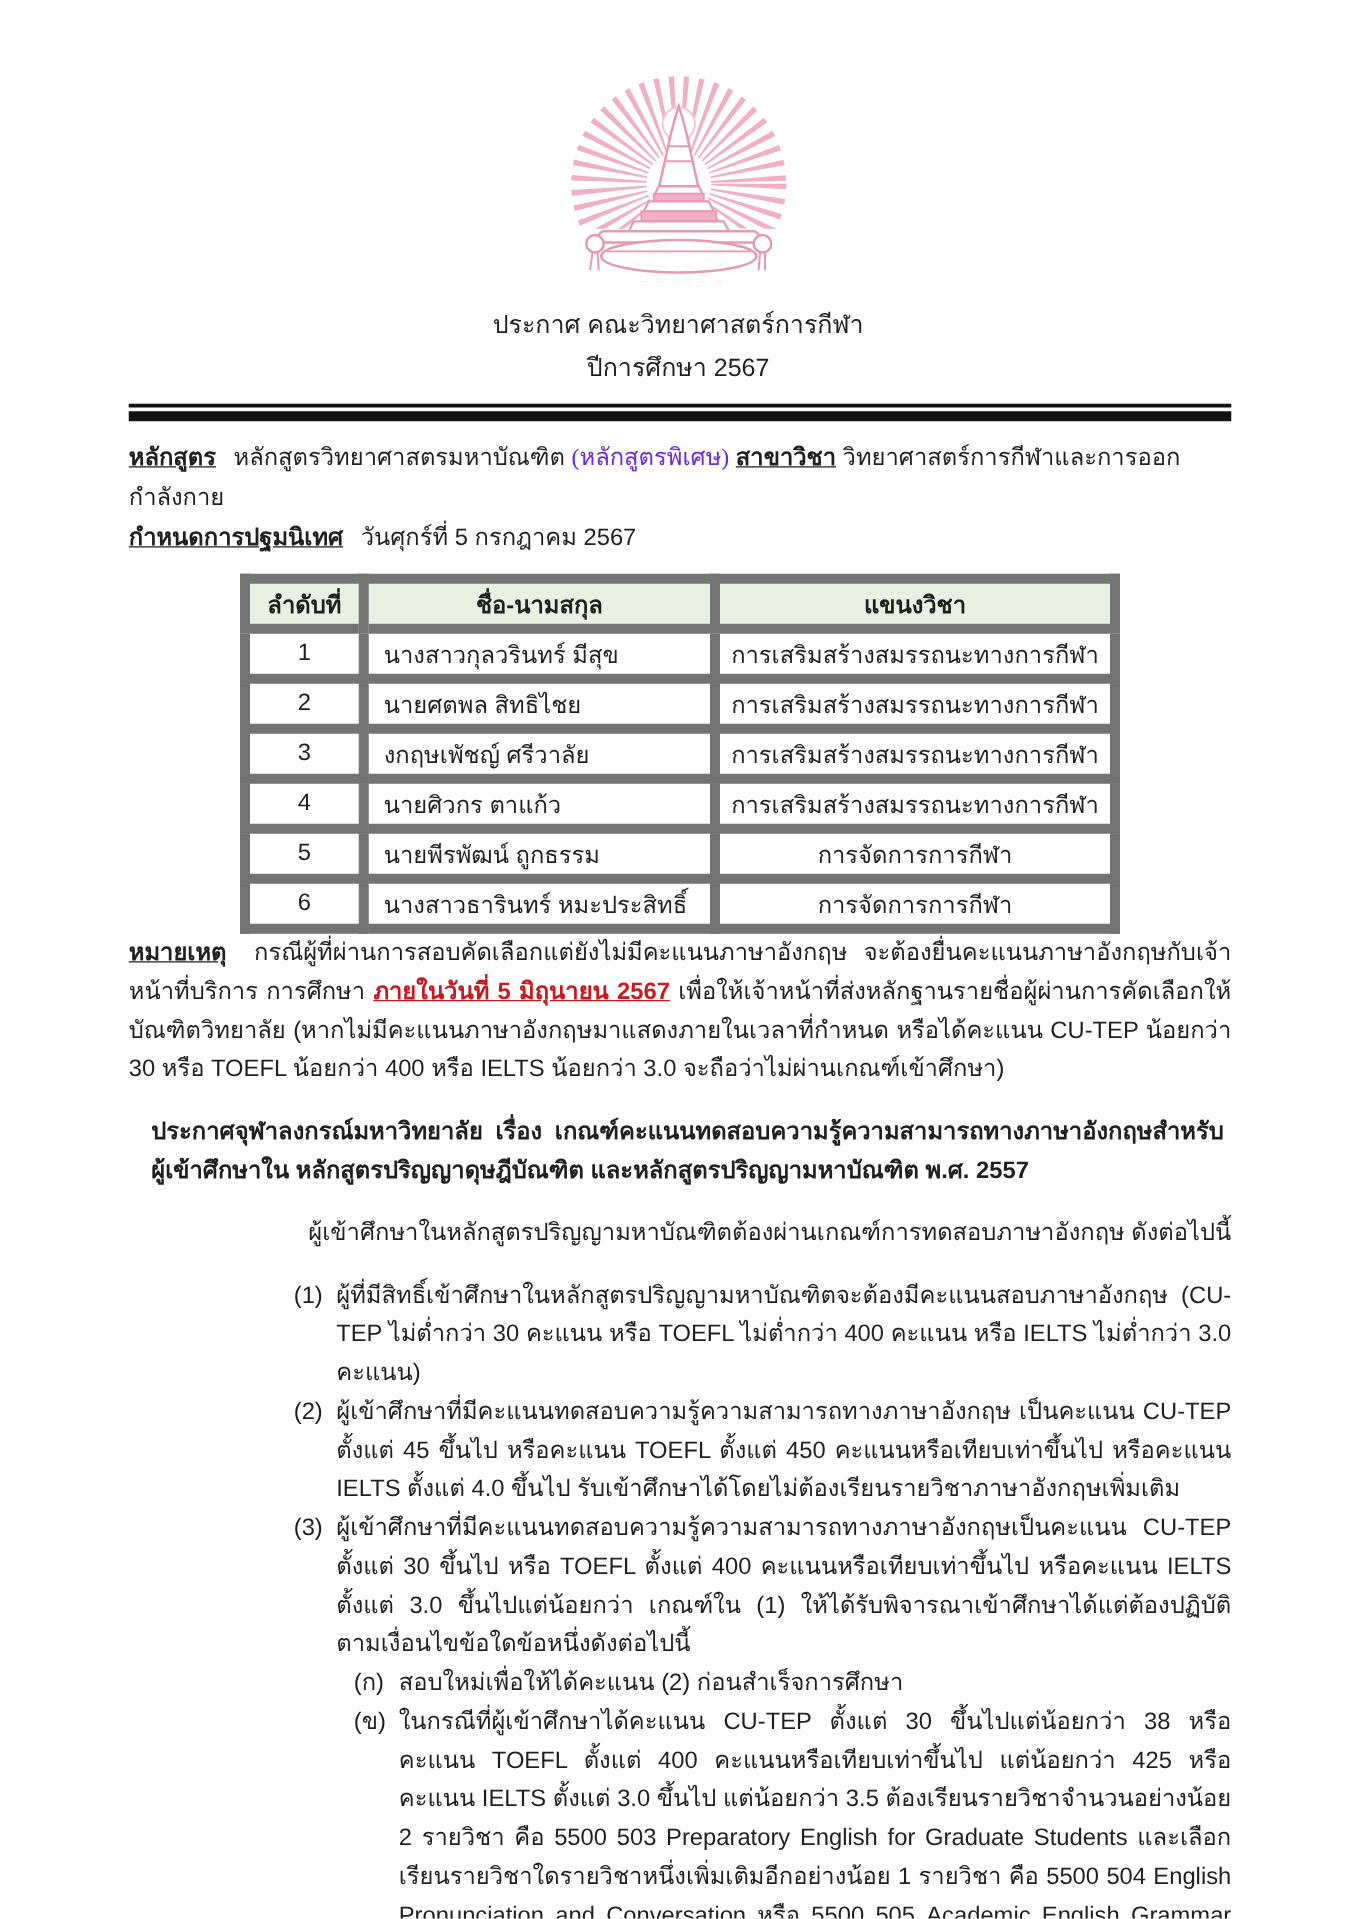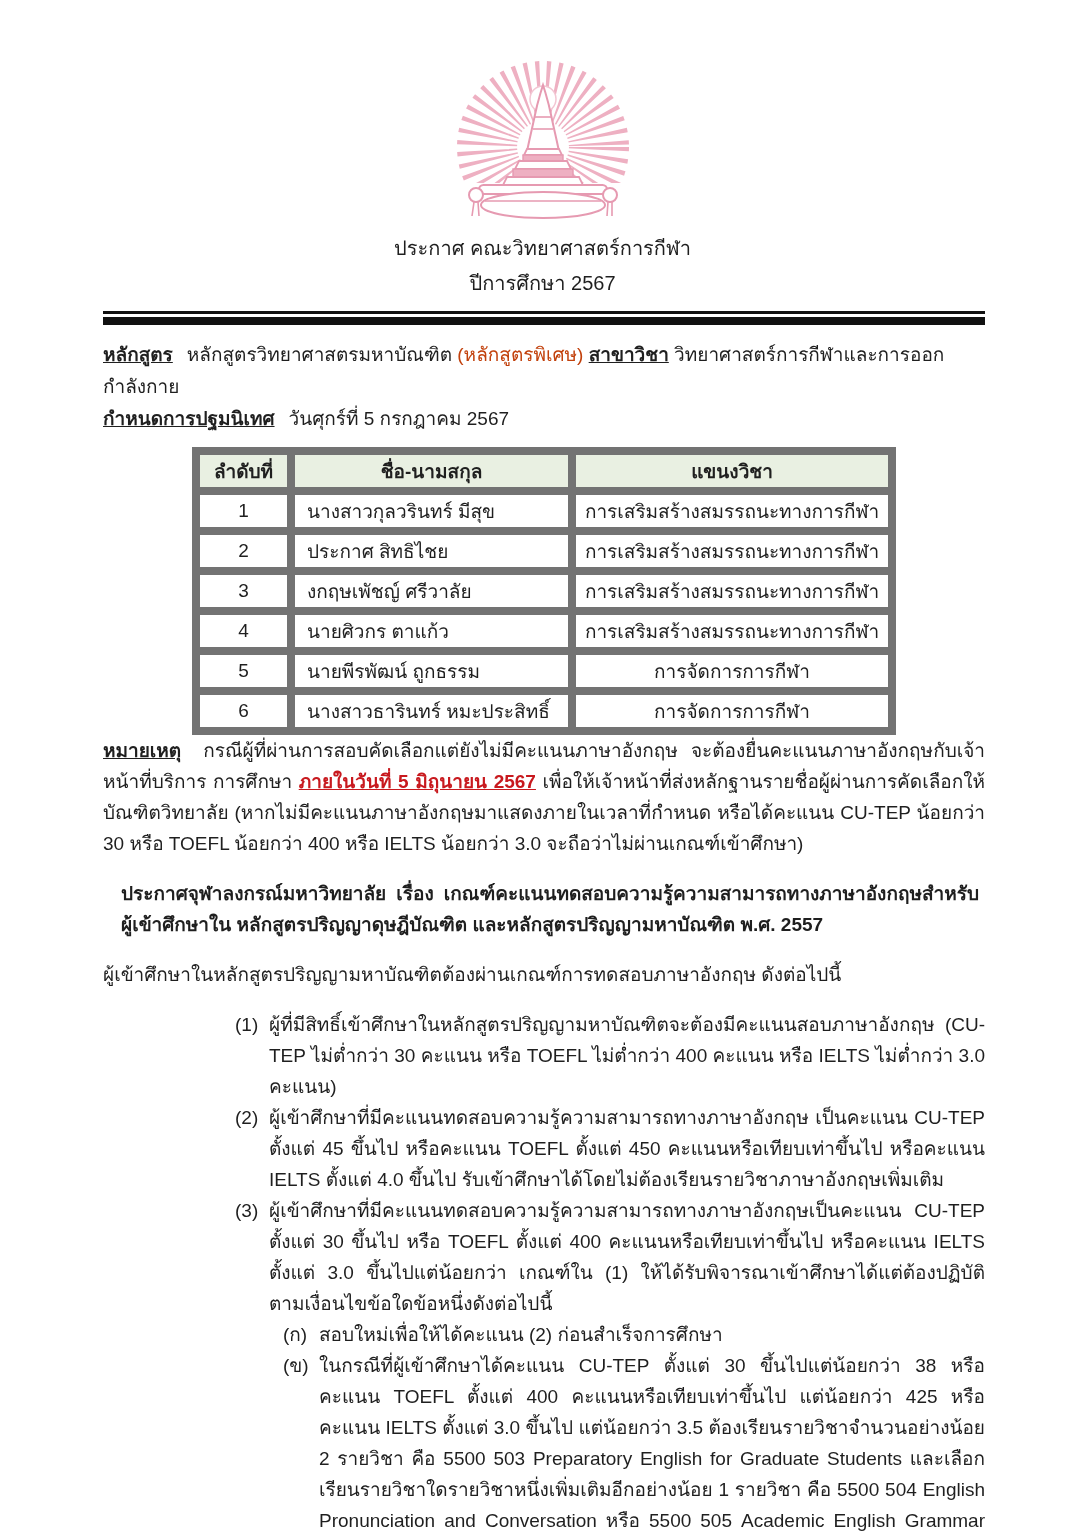--- a/index.html
+++ b/index.html
@@ -9,30 +9,30 @@
     background:#ffffff;
     font-family:"Liberation Sans","DejaVu Sans",sans-serif;
     color:#1f1f1f;
     font-size:19px;
     overflow:hidden;
   }
   .content{padding:0 100px 0 103px;}
   
   .logo-wrap{text-align:center;padding-top:55px;height:170px;}
   
-  .title-block{text-align:center;margin-top:6px;line-height:35px;font-size:20px;}
+  .title-block{text-align:center;margin-top:18px;line-height:35px;font-size:20px;}
   
   .divider{margin:10px 0 0 0;}
   .divider .thin{height:0;border-top:3px solid #111;}
   .divider .gap{height:3px;}
   .divider .thick{height:8px;background:#111;}
   
   .meta{margin-top:14px;line-height:32px;}
   .lbl{font-weight:bold;text-decoration:underline;}
-  .red{color:#c2410c;}
+  .red{color:#6d28d9;font-family:Liberation Serif, serif;}
   .redu{color:#c8191e;font-weight:bold;text-decoration:underline;}
   .meta .gap2{display:inline-block;width:14px;}
   .meta .gap3{display:inline-block;width:30px;}
   
   table.roster{
     border-collapse:collapse;
     margin:12px auto 0 auto;
     table-layout:fixed;
     width:696px;
   }
@@ -44,21 +44,21 @@
     font-size:19px;
     overflow:hidden;white-space:nowrap;
   }
   table.roster th{background:#e9f0e2;font-weight:bold;border-bottom:3px solid #111;}
   table.roster{border:3px solid #111;}
   table.roster td.name{text-align:left;padding-left:12px;}
   col.c-no{width:95px;} col.c-name{width:281px;} col.c-major{width:320px;}
   
   .para{ text-align:justify; line-height:31px; margin-top:0;}
   .bold-para{font-weight:bold;line-height:31px;margin-top:8px;padding-left:18px;padding-right:6px;text-align:justify;}
-  .intro-line{line-height:31px;margin-top:0;}
+  .intro-line{line-height:31px;margin-top:0;text-align:right;}
   
   .num-list{margin-top:2px;}
   .li{display:flex;line-height:31px;margin-top:0;}
   .li .marker{flex:0 0 34px;text-align:left;}
   .li .txt{flex:1;text-align:justify;}
   .lvl1{padding-left:132px;}
   .lvl2{padding-left:180px;}
   .lvl2 .marker{flex:0 0 36px;}
 </style>
 </head>
@@ -135,21 +135,21 @@
         </tr>
       </thead>
       <tbody>
         <tr>
           <td>1</td>
           <td class="name">นางสาวกุลวรินทร์ มีสุข</td>
           <td>การเสริมสร้างสมรรถนะทางการกีฬา</td>
         </tr>
         <tr>
           <td>2</td>
-          <td class="name">ประกาศ สิทธิไชย</td>
+          <td class="name">นายศตพล สิทธิไชย</td>
           <td>การเสริมสร้างสมรรถนะทางการกีฬา</td>
         </tr>
         <tr>
           <td>3</td>
           <td class="name">งกฤษเพัชญ์ ศรีวาลัย</td>
           <td>การเสริมสร้างสมรรถนะทางการกีฬา</td>
         </tr>
         <tr>
           <td>4</td>
           <td class="name">นายศิวกร ตาแก้ว</td>

